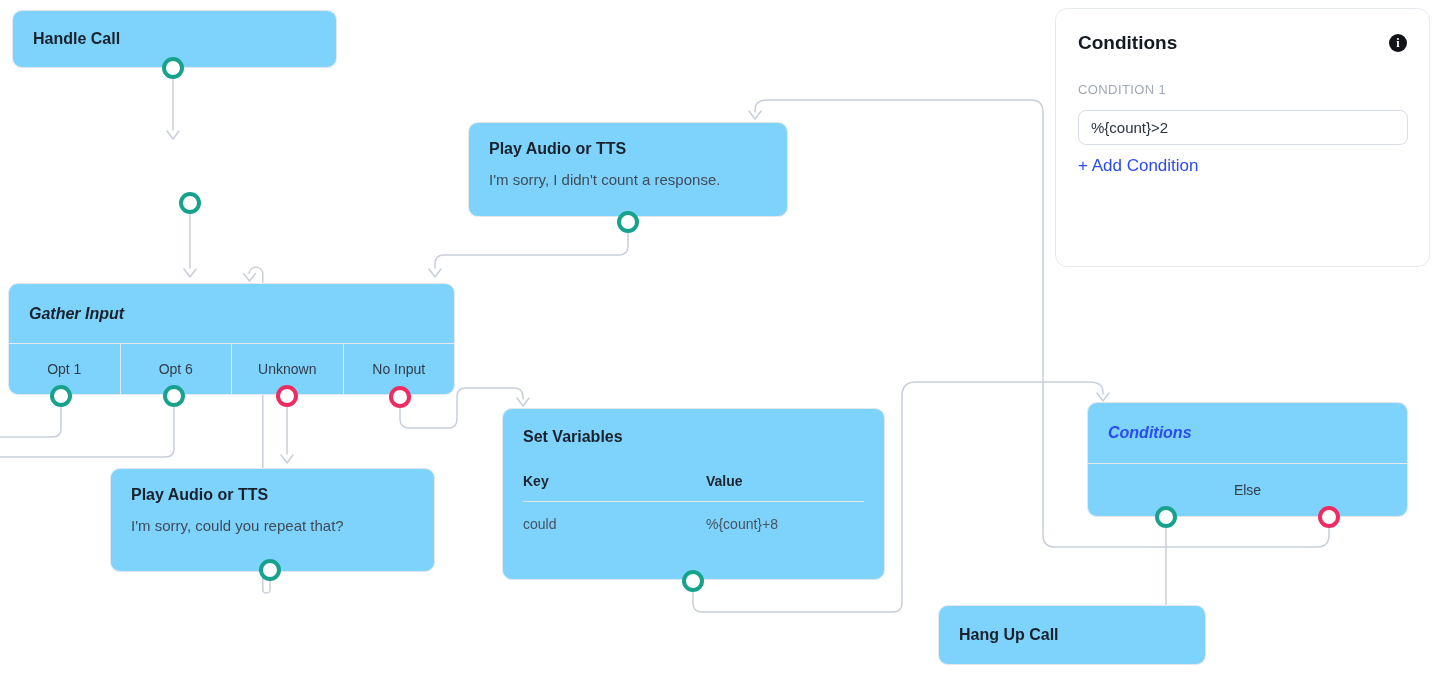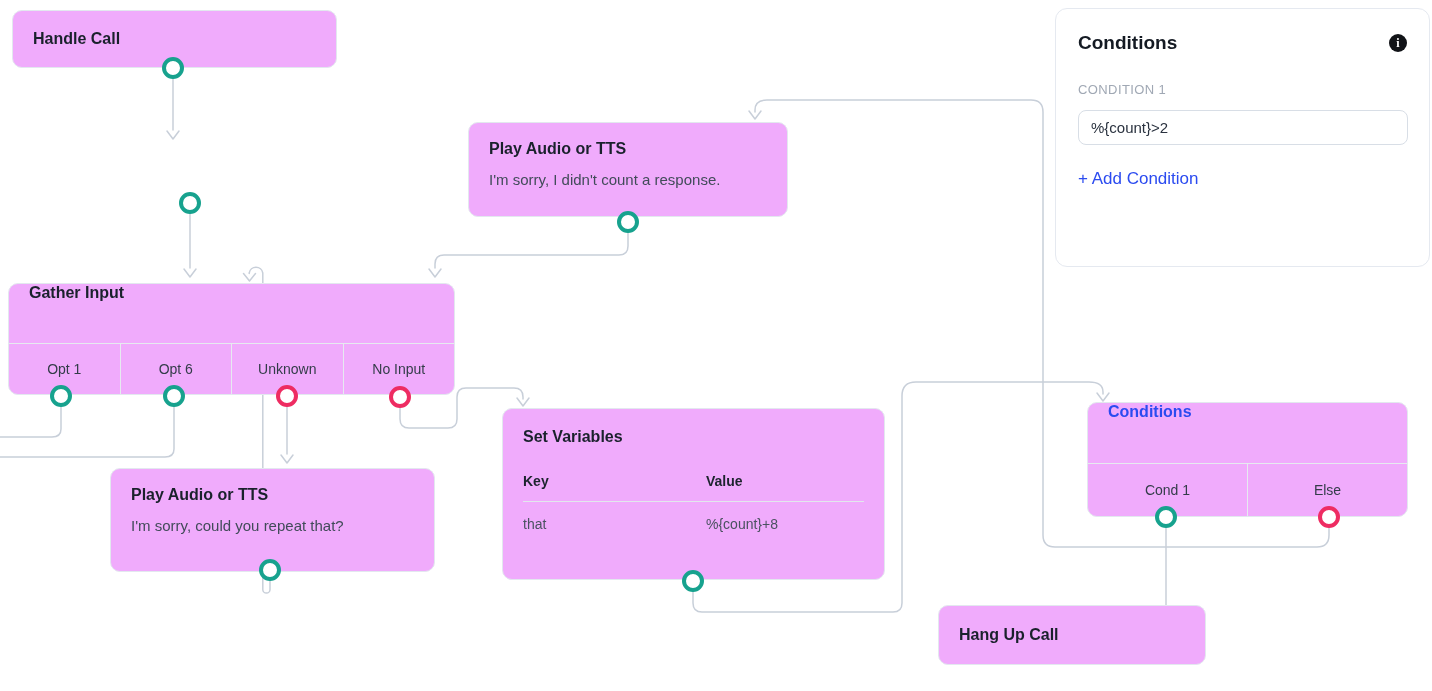--- a/index.html
+++ b/index.html
@@ -5,26 +5,26 @@
   * { margin:0; padding:0; box-sizing:border-box; }
   html,body { width:1432px; height:691px; background:#ffffff; overflow:hidden;
               font-family:"Liberation Sans", sans-serif; }
   #canvas { position:relative; width:1432px; height:691px; background:#ffffff; }
 
   
   #edge-layer { position:absolute; left:0; top:0; z-index:1; }
   .edge { fill:none; stroke:#c8cfd9; stroke-width:1.5; stroke-linecap:round; stroke-linejoin:round; }
 
   
-  .node { position:absolute; background:#f0abfc; border:1px solid #e3e8ef; border-radius:10px; z-index:2; }
+  .node { position:absolute; background:#7dd3fc; border:1px solid #e3e8ef; border-radius:10px; z-index:2; }
   .node-title { font-weight:700; font-size:16px; color:#1a212c; }
   .node-simple { display:flex; align-items:center; padding:0 20px; }
   .node-play { padding:17px 20px 0 20px; }
   .node-play .node-body { margin-top:13px; font-size:15px; color:#414b59; }
-  .node-head { display:flex; align-items:flex-start; padding:0 20px; border-bottom:1px solid #e6eaf0; }
+  .node-head { display:flex; align-items:center; padding:0 20px; border-bottom:1px solid #e6eaf0;font-style:italic; }
   .node-outs { display:flex; }
   .out-cell { flex:1; display:flex; align-items:center; justify-content:center;
               font-size:14px; color:#333c49; border-left:1px solid #e6eaf0; }
   .out-cell:first-child { border-left:none; }
   .title-blue { color:#2b4bf0; }
 
   
   .sv-title { margin:19px 20px 0 20px; }
   .sv-grid { display:grid; grid-template-columns:183px 1fr; margin:0 20px; }
   .sv-head { margin-top:27px; font-size:14px; font-weight:700; color:#1d242e; }
@@ -41,21 +41,21 @@
            border:1px solid #e5e9f0; border-radius:12px; padding:23px 22px; z-index:4; }
   .panel-title-row { display:flex; align-items:center; justify-content:space-between; }
   .panel-title { font-size:19px; font-weight:700; color:#141a23; }
   .info-icon { width:18px; height:18px; border-radius:50%; background:#111317; color:#ffffff;
                display:flex; align-items:center; justify-content:center;
                font-size:12px; font-weight:700; font-family:"Liberation Serif", serif; cursor:pointer; }
   .cond-label { margin-top:28px; font-size:13px; color:#a0a8b4; letter-spacing:.4px; }
   .cond-input { margin-top:13px; width:330px; height:35px; background:#ffffff; border:1px solid #d8dee6;
                 border-radius:8px; font-size:15px; color:#2a323f; padding:0 12px;
                 font-family:"Liberation Sans", sans-serif; }
-  .add-cond { margin-top:24px; font-size:17px; color:#2b4bf0; cursor:pointer; width:fit-content; }
+  .add-cond { margin-top:11px; font-size:17px; color:#2b4bf0; cursor:pointer; width:fit-content; }
 </style>
 </head>
 <body>
 
 <div id="canvas">
 
   <svg id="edge-layer" width="1432" height="691">
     <path class="edge" d="M173,69 V130"></path>
     <path class="edge" d="M167,131 L173,139 L179,131"></path>
 
@@ -115,31 +115,30 @@
   </div>
 
   <div class="node" style="left:502px; top:408px; width:383px; height:172px;">
     <div class="node-title sv-title">Set Variables</div>
     <div class="sv-grid">
       <div class="sv-head">Key</div>
       <div class="sv-head">Value</div>
     </div>
     <hr class="sv-sep">
     <div class="sv-grid">
-      <div class="sv-val">that</div>
+      <div class="sv-val">could</div>
       <div class="sv-val">%{count}+8</div>
     </div>
   </div>
 
   <div class="node" style="left:1087px; top:402px; width:321px; height:115px;">
     <div class="node-head" style="height:61px;">
       <div class="node-title title-blue">Conditions</div>
     </div>
     <div class="node-outs" style="height:52px;">
-      <div class="out-cell">Cond 1</div>
       <div class="out-cell">Else</div>
     </div>
   </div>
 
   <div class="node node-simple" style="left:938px; top:605px; width:268px; height:60px;">
     <div class="node-title">Hang Up Call</div>
   </div>
 
   <div class="port port-green" style="left:162px; top:57px;"></div>
   <div class="port port-green" style="left:179px; top:192px;"></div>

